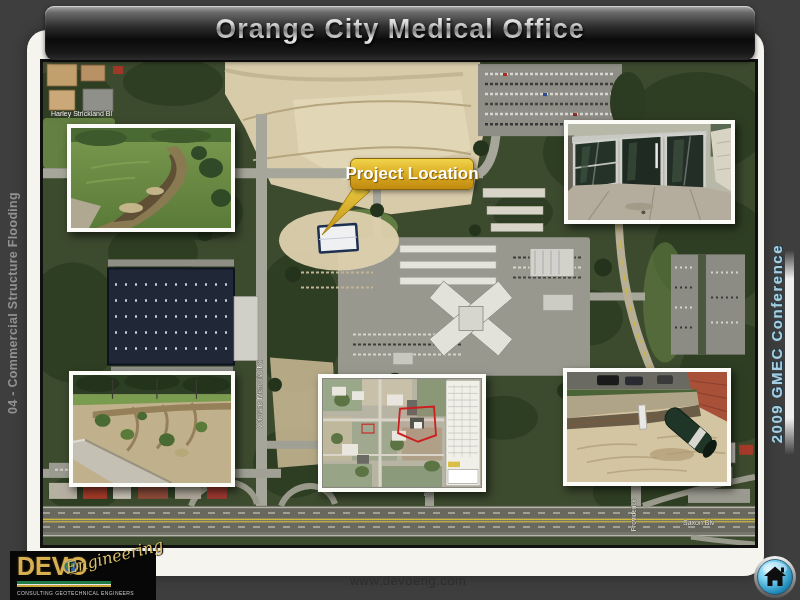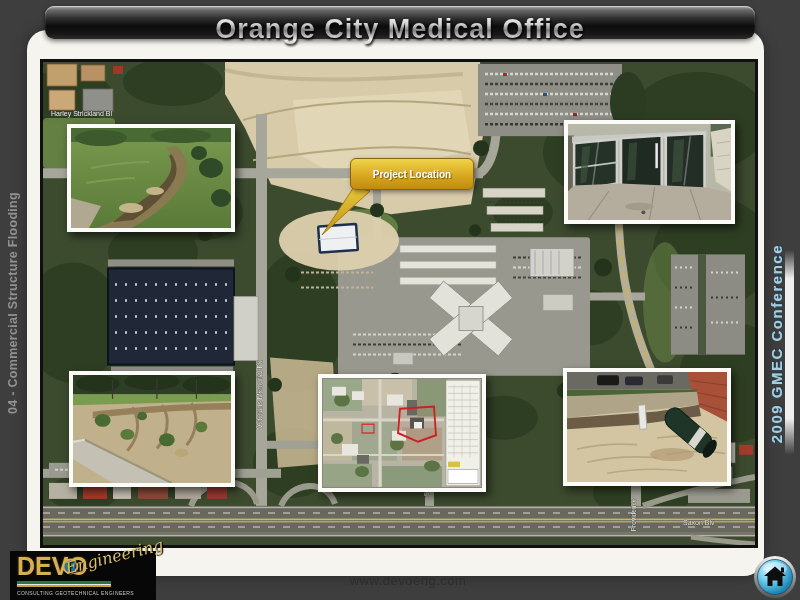--- a/index.html
+++ b/index.html
@@ -1,21 +1,21 @@
 <!DOCTYPE html>
 <html><head>
 <meta charset="utf-8">
 <style>
   html,body{margin:0;padding:0;}
   body{width:800px;height:600px;overflow:hidden;position:relative;
        background:#3e3e3e;font-family:"Liberation Sans",sans-serif;}
   .abs{position:absolute;}
   #card{left:27px;top:30px;width:737px;height:546px;background:#f6f4ef;
         border-radius:20px;box-shadow:0 0 14px rgba(0,0,0,.35);}
-  #title-bar{left:45px;top:6px;width:710px;height:33px;border-radius:9px;z-index:6;
+  #title-bar{left:45px;top:6px;width:710px;height:54px;border-radius:9px;z-index:6;
         background:linear-gradient(180deg,#aaaaaa 0,#6a6a6a 12%,#2e2e2e 38%,#0b0b0b 62%,#181818 86%,#2c2c2c 100%);
         box-shadow:inset 0 1px 1px rgba(255,255,255,.55),0 2px 5px rgba(0,0,0,.55);}
   #title-text{display:block;text-align:center;line-height:47px;font-size:27px;font-weight:bold;letter-spacing:1px;
         color:#d9d9d9;
         background:linear-gradient(180deg,#ffffff 12%,#d6d6d6 38%,#7e7e7e 52%,#ededed 72%,#8f8f8f 100%);
         -webkit-background-clip:text;background-clip:text;-webkit-text-fill-color:transparent;
         filter:drop-shadow(1px 2px 1px rgba(0,0,0,.85));}
   #map-wrap{left:40px;top:59px;width:718px;height:489px;border:3px solid #101010;
         box-sizing:border-box;background:#3c4a2e;z-index:2;}
   #map-wrap svg{display:block;width:712px;height:483px;}
@@ -24,21 +24,21 @@
   .inset svg{display:block;width:100%;height:100%;}
   #inset-1{left:67px;top:124px;width:168px;height:108px;}
   #inset-2{left:564px;top:120px;width:171px;height:104px;}
   #inset-3{left:69px;top:371px;width:166px;height:116px;}
   #inset-4{left:318px;top:374px;width:168px;height:118px;}
   #inset-5{left:563px;top:368px;width:168px;height:118px;}
   #callout{left:350px;top:158px;width:122px;height:30px;z-index:7;border-radius:6px;
         background:linear-gradient(180deg,#f0d44a,#d8a820 55%,#c08a10);
         border:1px solid #8a6408;box-shadow:2px 2px 5px rgba(0,0,0,.45);
         display:flex;align-items:center;justify-content:center;}
-  #callout span{color:#ffffff;font-weight:bold;font-size:10px;
+  #callout span{color:#ffffff;font-weight:bold;font-size:17px;
         text-shadow:1px 1px 1px #7a5a08;white-space:nowrap;}
   #callout-tail{left:318px;top:186px;z-index:6;}
   .rail{display:flex;align-items:center;justify-content:center;z-index:3;}
   .rail span{writing-mode:vertical-rl;transform:rotate(180deg);white-space:nowrap;}
   #rail-left{left:1px;top:182px;width:24px;height:242px;}
   #rail-left span{font-size:12.5px;font-weight:bold;color:#919191;letter-spacing:.3px;}
   #rail-right{left:762px;top:228px;width:28px;height:232px;}
   #rail-right span{font-size:15px;font-weight:bold;color:#a6cede;letter-spacing:1.5px;
         text-shadow:0 0 1px #447a96,1px 1px 0 rgba(15,45,65,.7);}
   #bevel-strip{left:785px;top:250px;width:9px;height:205px;border-radius:4px;opacity:.92;

